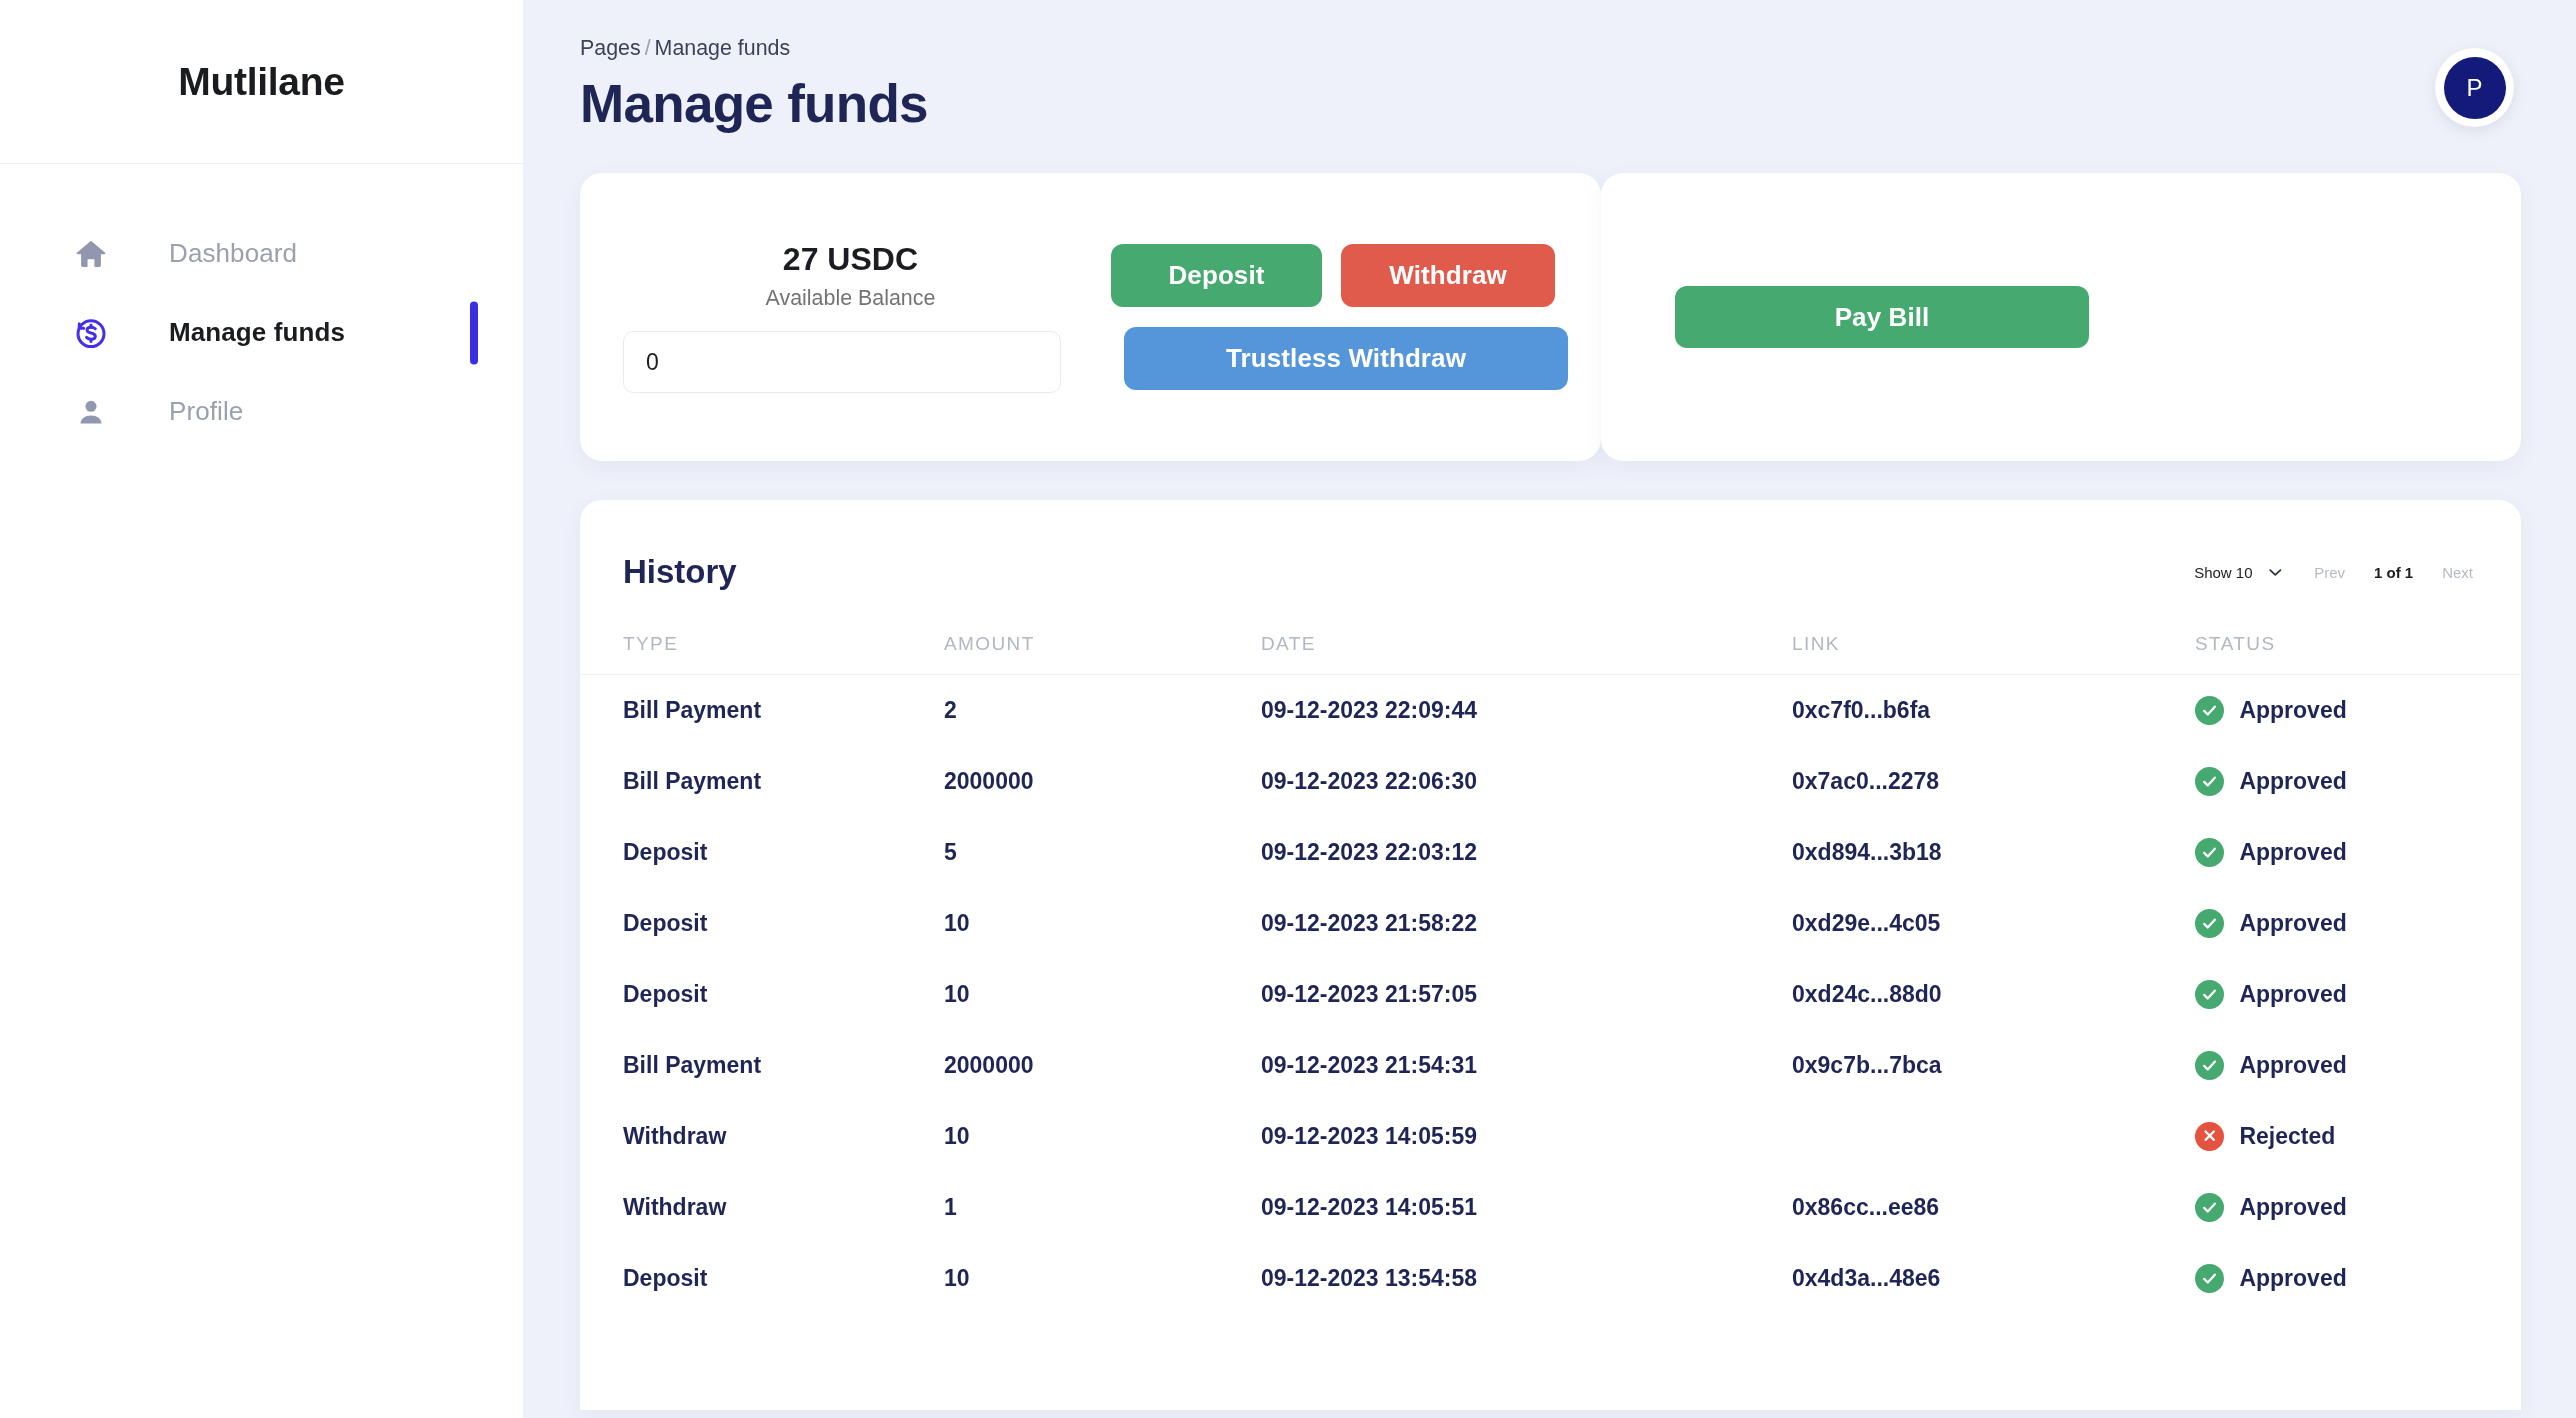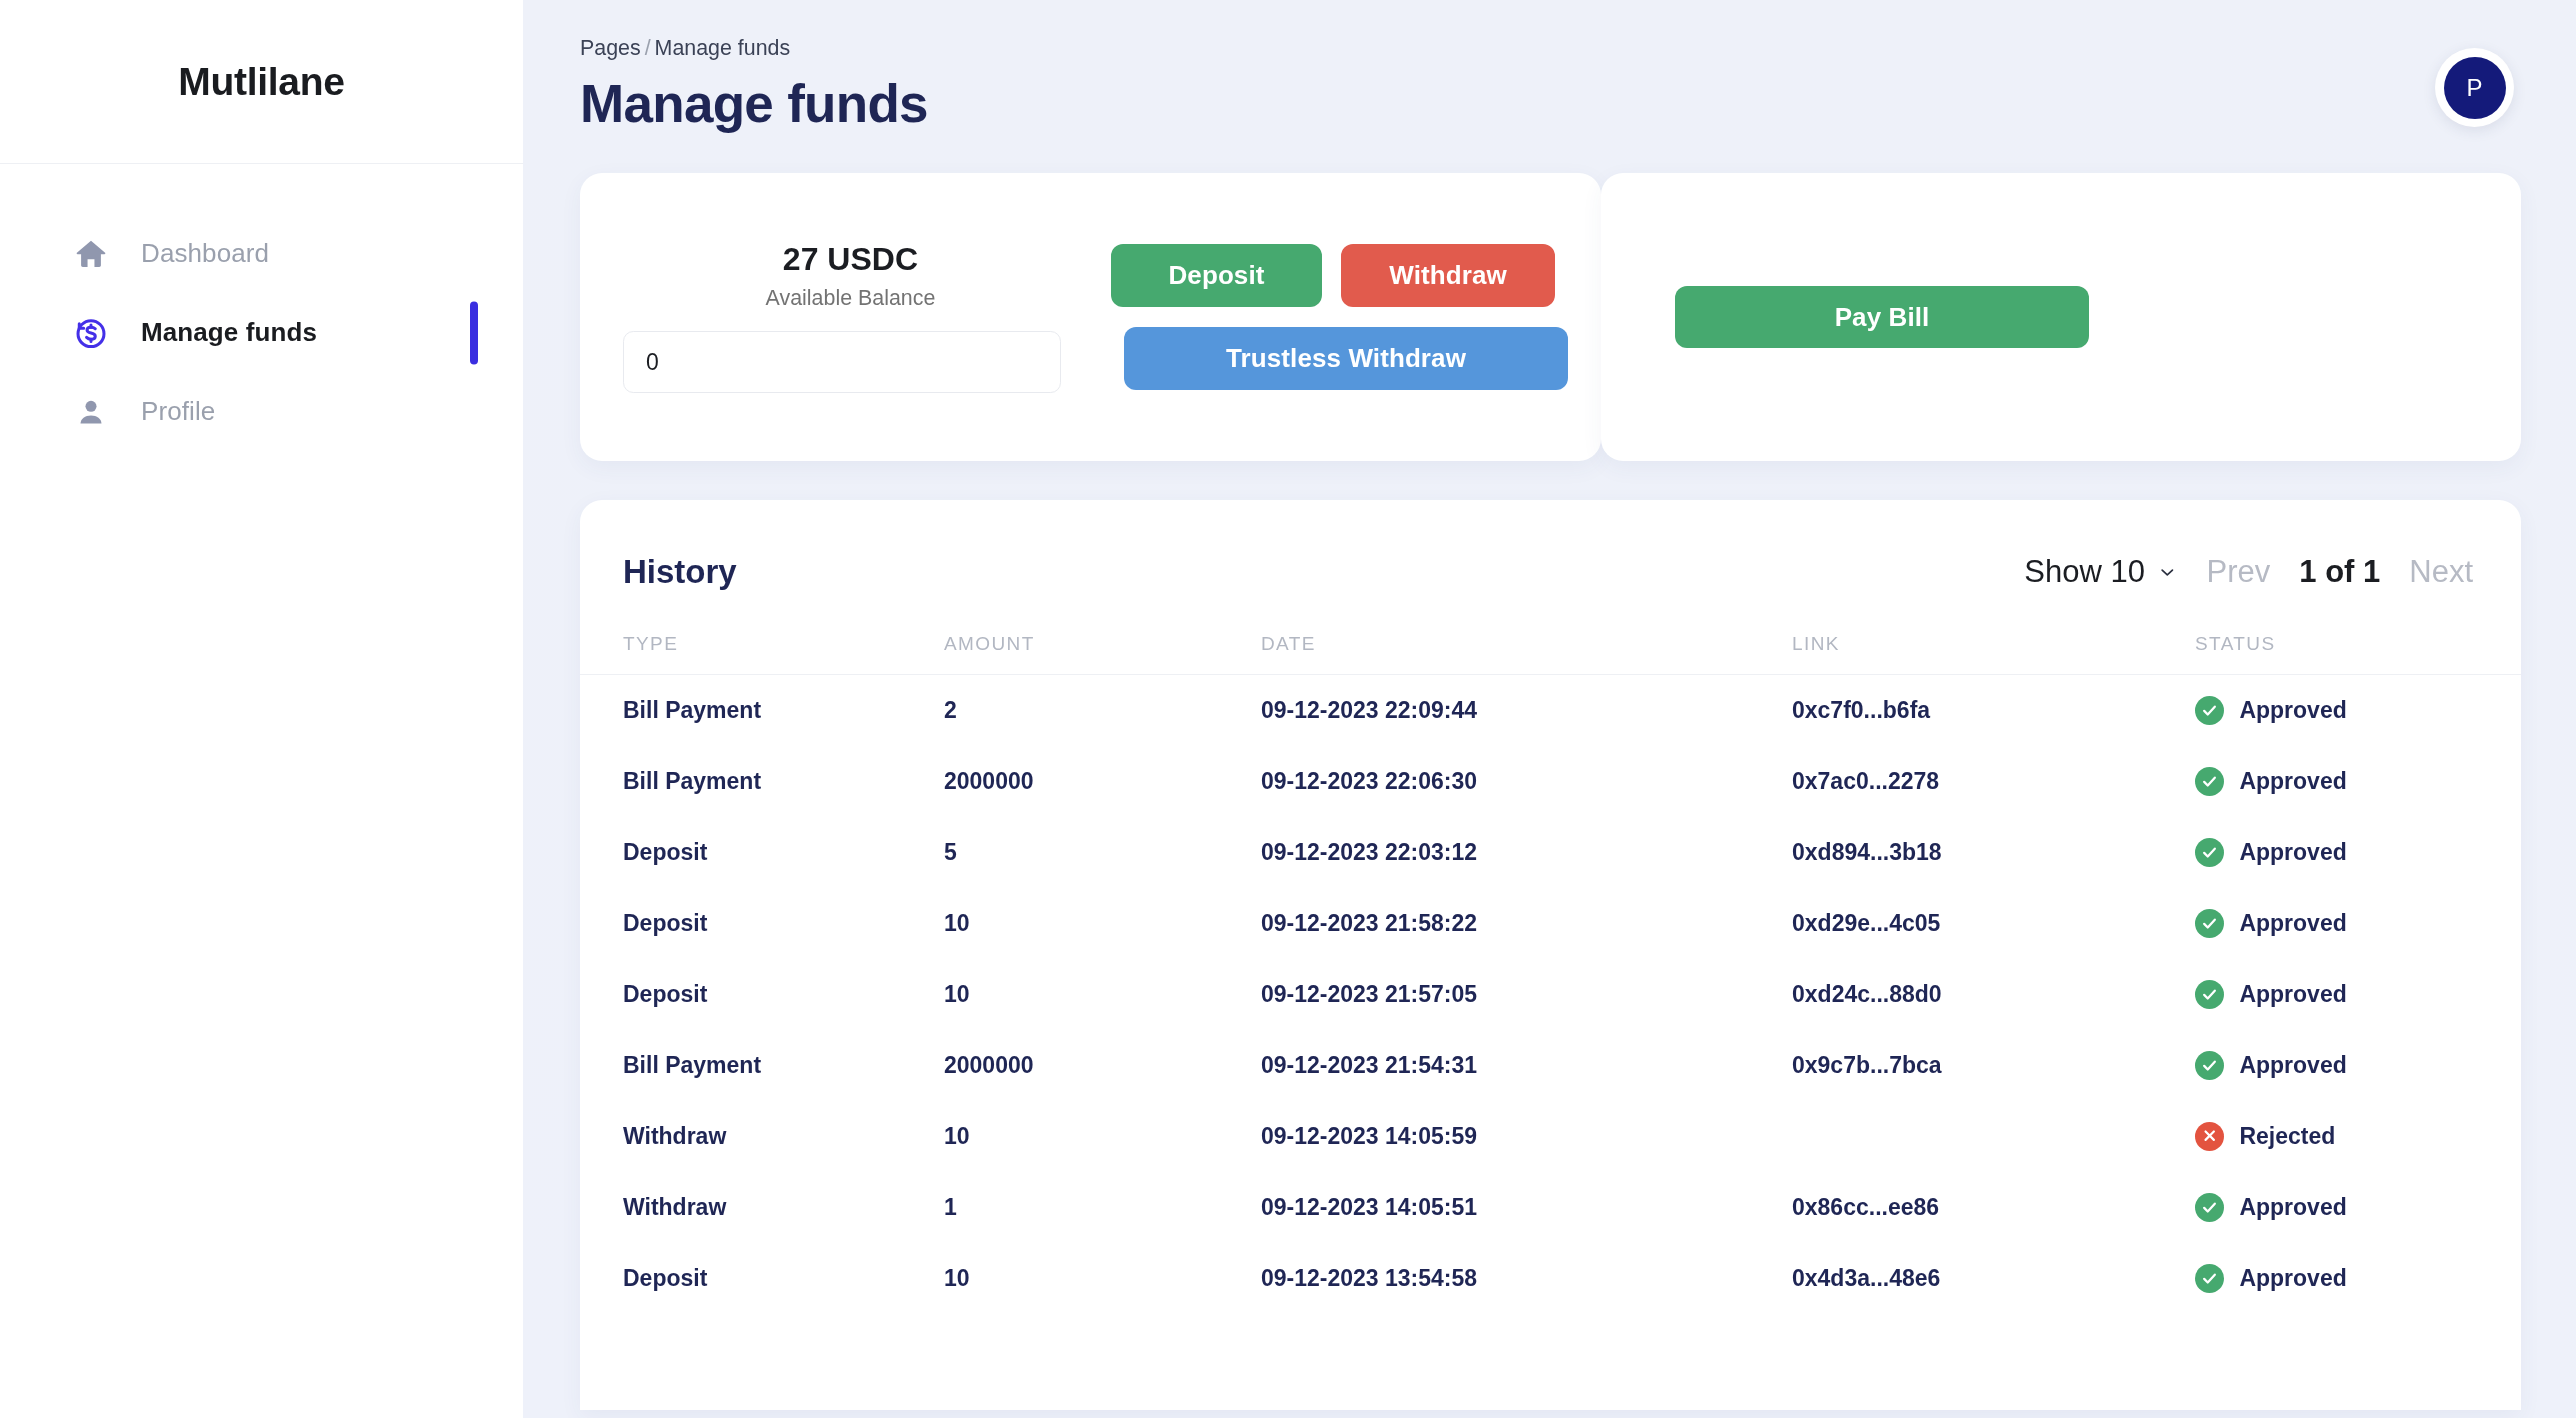--- a/index.html
+++ b/index.html
@@ -59,20 +59,21 @@
     align-items: center;
     justify-content: center;
     margin-right: 31px;
   }
   .nav-icon svg { display: block; }
   .nav-label {
     font-size: 26px;
     color: #9aa0ad;
     font-weight: 400;
     letter-spacing: 0.1px;
+    margin-left: 28px;
   }
   .nav-item.active .nav-label {
     color: #1a1c20;
     font-weight: 700;
   }
   .active-bar {
     position: absolute;
     right: 45px;
     top: 50%;
     transform: translateY(-50%);
@@ -253,21 +254,21 @@
   }
   .history-title {
     font-size: 33px;
     font-weight: 700;
     color: #1f2655;
   }
   .pager {
     display: flex;
     align-items: center;
     gap: 29px;
-    font-size: 31px;
+    font-size: 15px;
   }
   .show-select {
     display: flex;
     align-items: center;
     gap: 12px;
     color: #1b1d22;
     cursor: pointer;
   }
   .chev { display: block; }
   .pg-prev, .pg-next { color: #b6bac4; cursor: pointer; }

